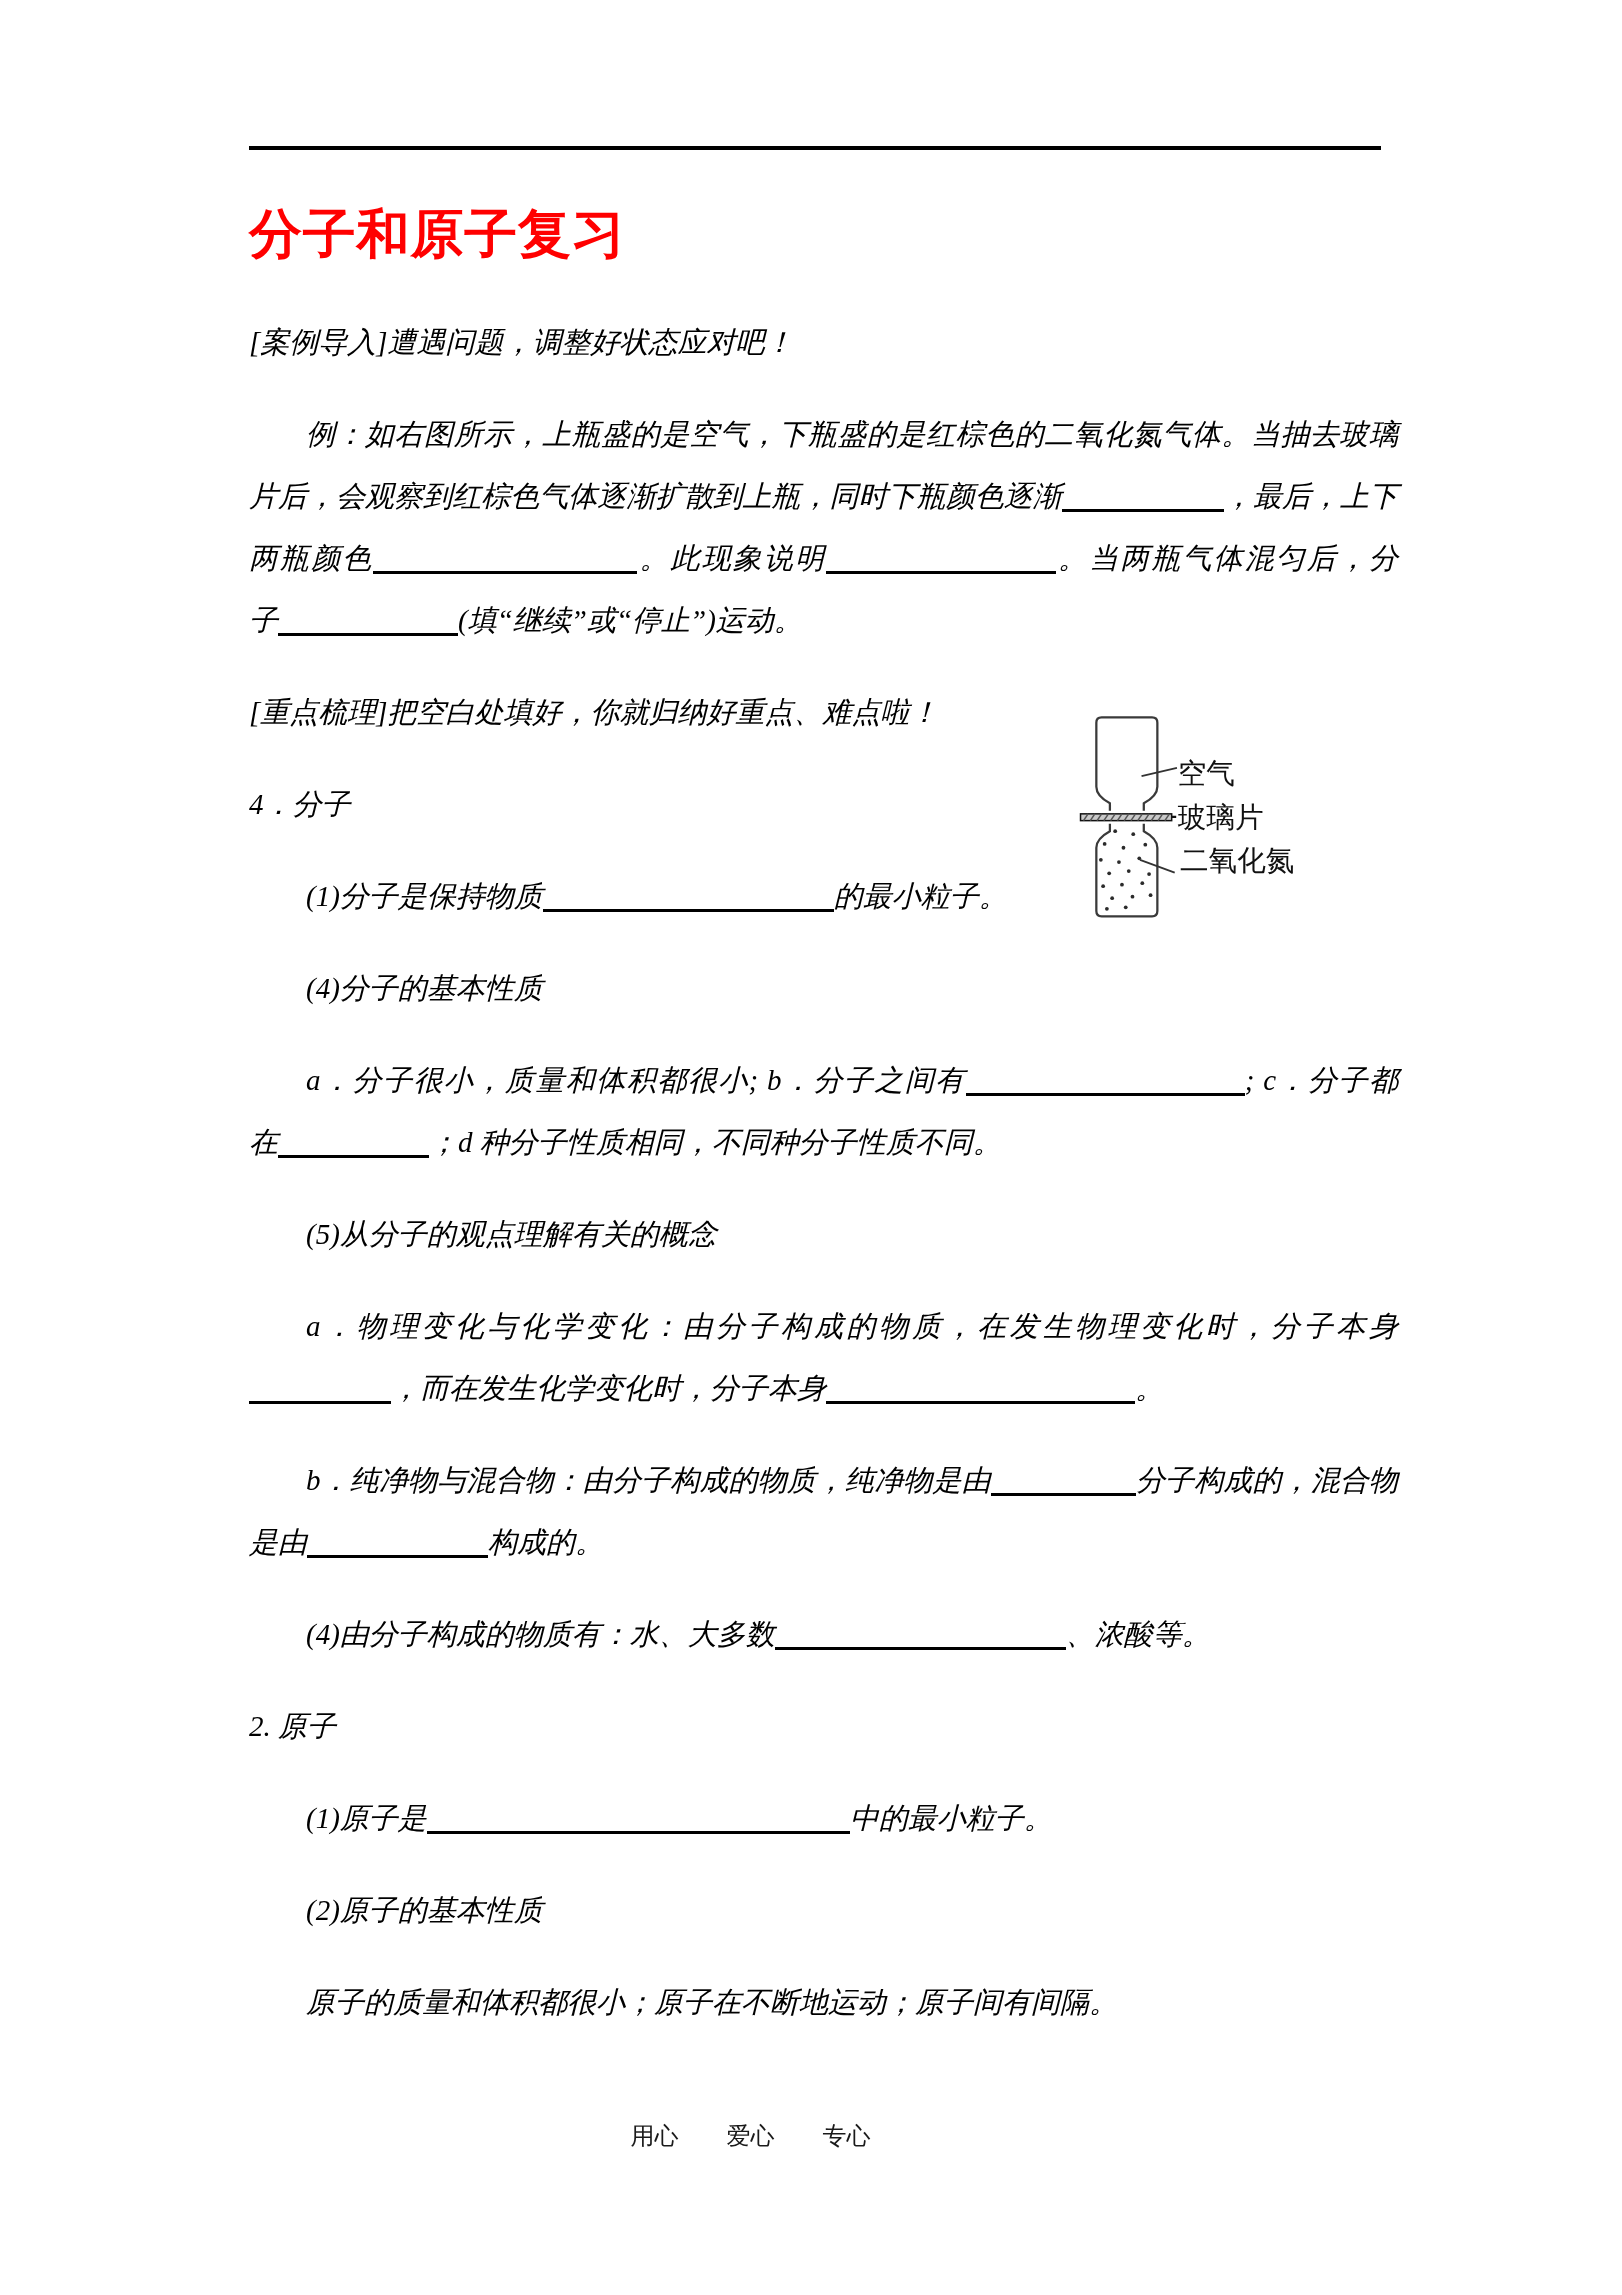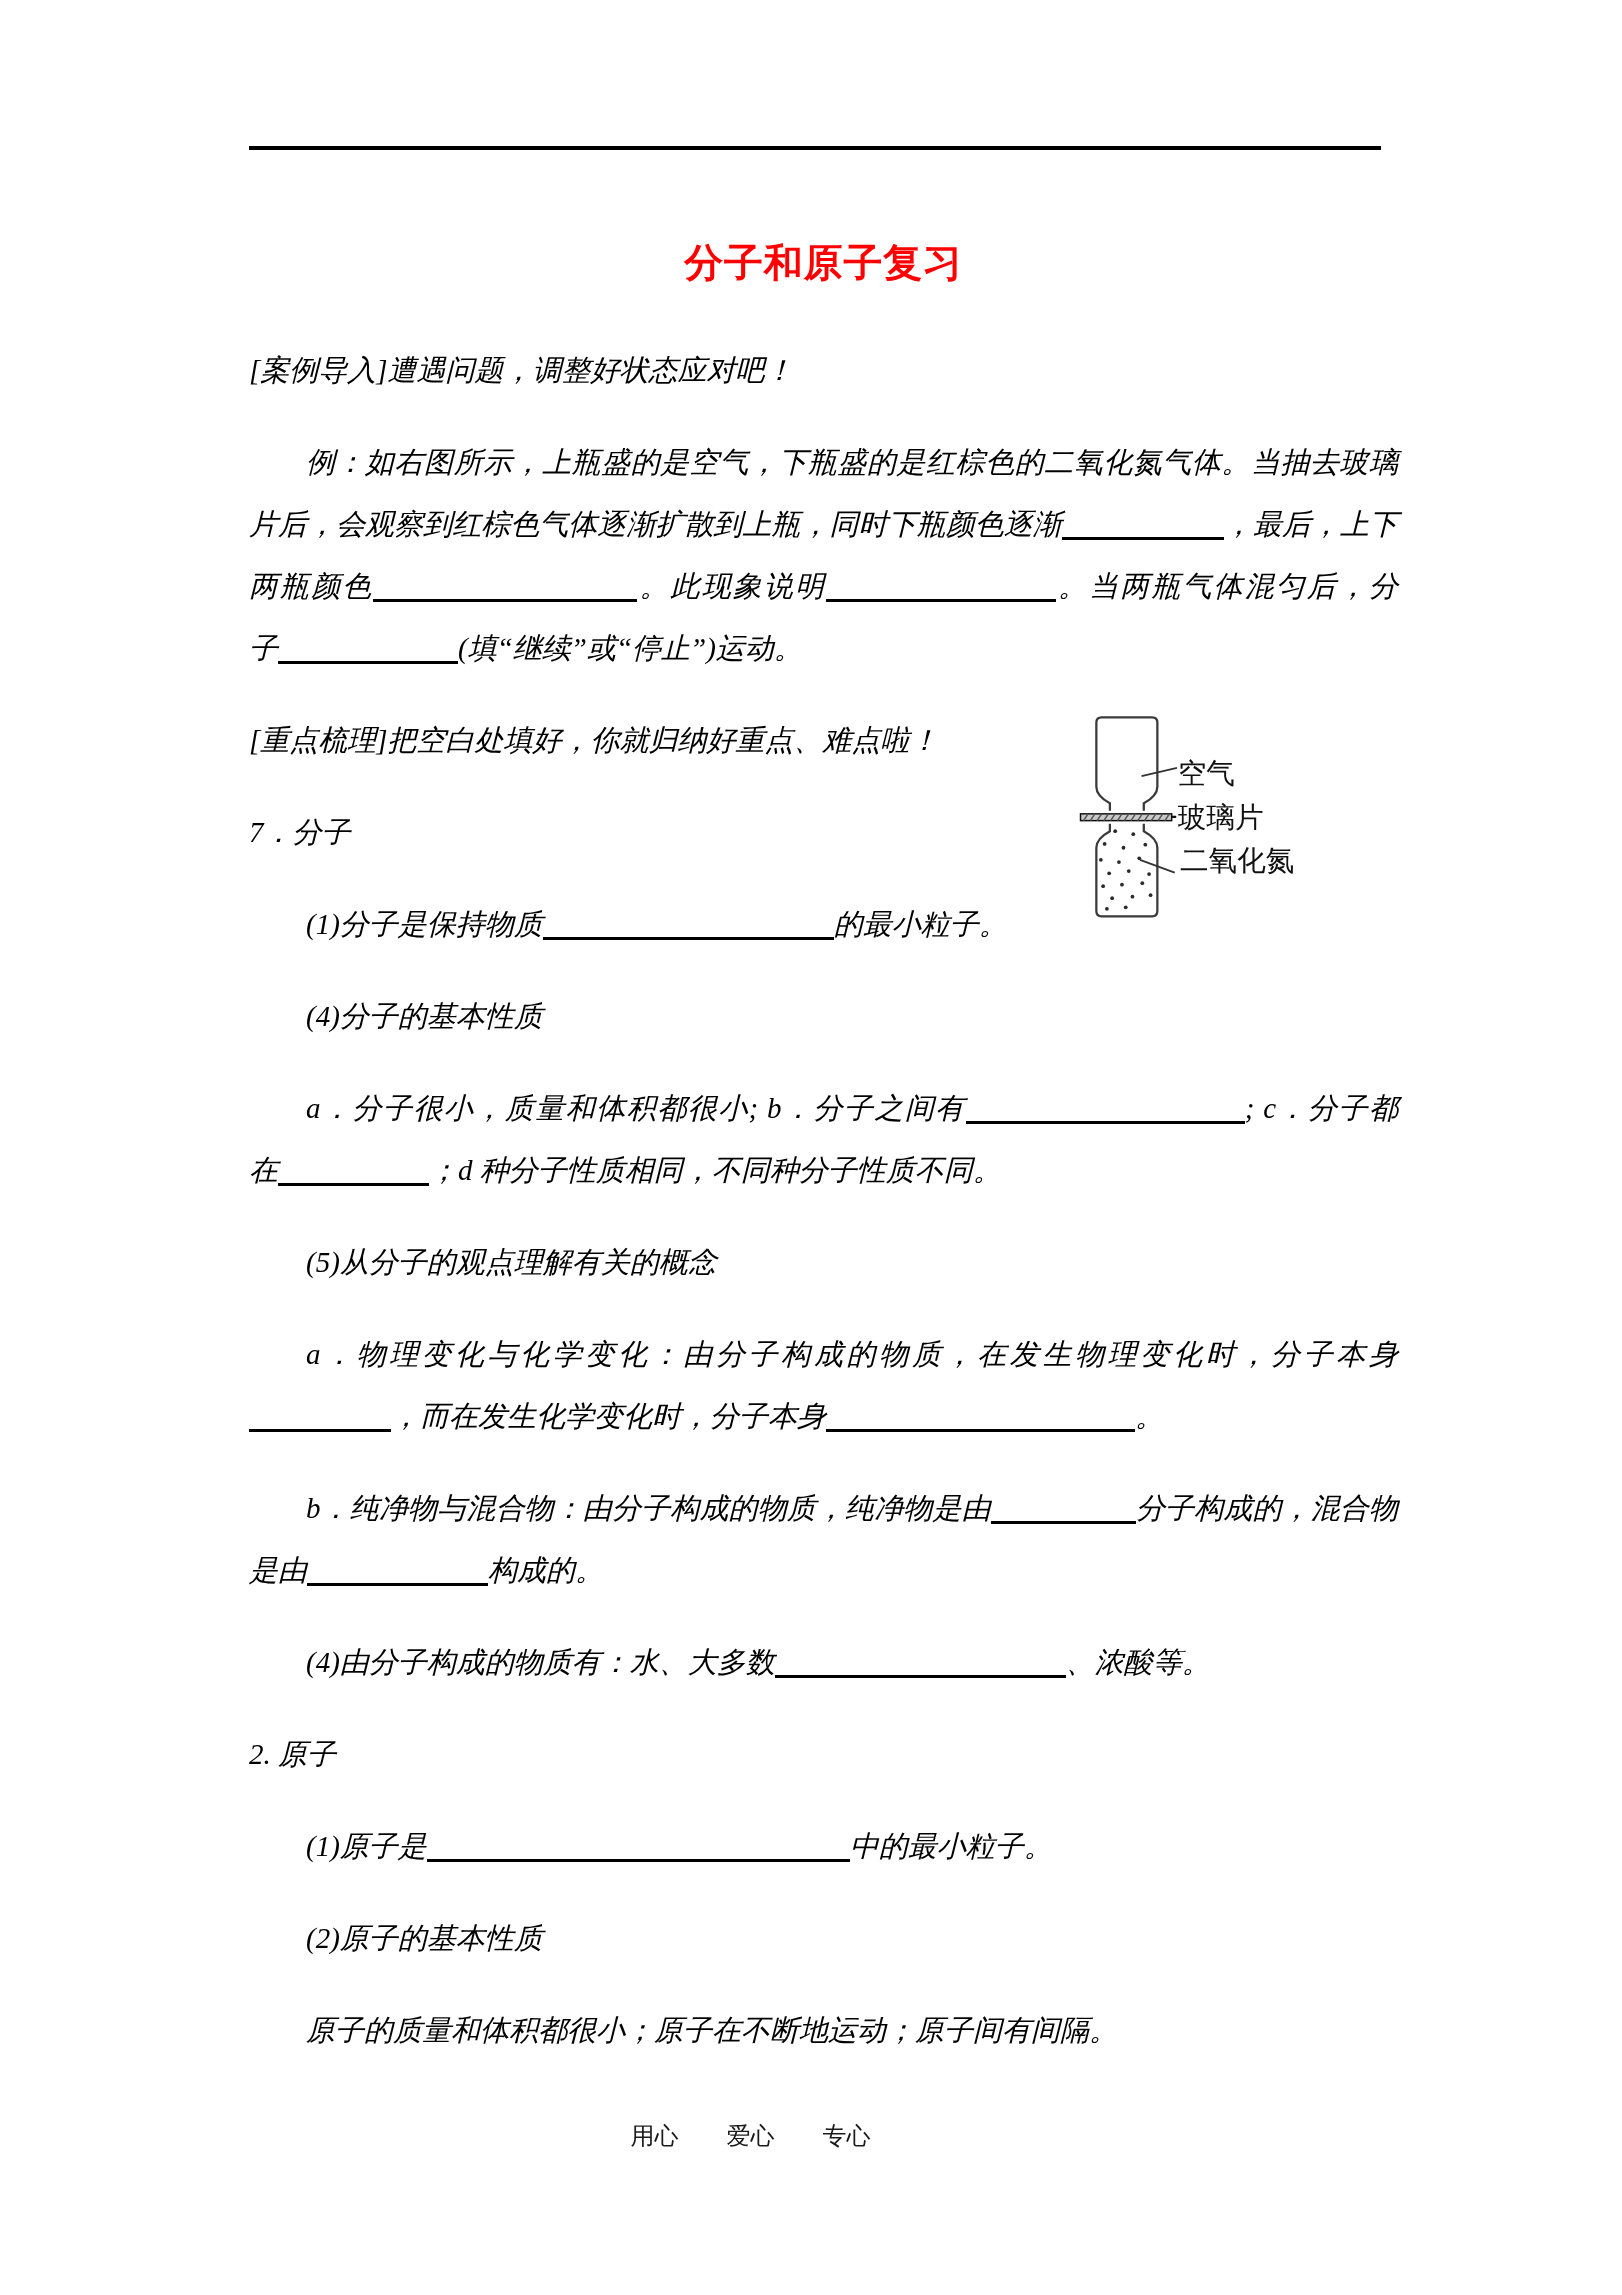--- a/index.html
+++ b/index.html
@@ -6,22 +6,22 @@
   body {
     width:1623px; height:2295px; position:relative;
     background:#ffffff; overflow:hidden;
     font-family:"Liberation Serif","DejaVu Serif",serif;
     color:#000;
   }
   .page { position:absolute; inset:0; }
   .content { position:absolute; left:249px; top:0; width:1149px; }
   .rule { margin-top:146px; width:1132px; height:0; border-top:4.5px solid #000; }
   .title {
-    margin-top:84px; line-height:57px; font-size:39px; font-weight:bold;
-    text-align:center; letter-spacing:0.8px;
+    margin-top:56px; line-height:57px; font-size:53px; font-weight:bold;
+    letter-spacing:0.8px;
   }
   .doc-body { padding-top:48px; }
   .para { margin:0 0 30px 0; }
   .line { line-height:62px; font-size:29px;font-style:italic; }
   .line.just { text-align:justify; text-align-last:justify; }
   .line.indent { padding-left:57px; }
   .blank {
     display:inline-block; height:7.5px; border-bottom:3px solid #000;
     vertical-align:-6px;
   }
@@ -47,21 +47,21 @@
         <div class="para">
           <div class="line just indent">例：如右图所示，上瓶盛的是空气，下瓶盛的是红棕色的二氧化氮气体。当抽去玻璃</div>
           <div class="line just">片后，会观察到红棕色气体逐渐扩散到上瓶，同时下瓶颜色逐渐<span class="blank" style="width: 162px;"></span>，最后，上下</div>
           <div class="line just">两瓶颜色<span class="blank" style="width: 264px;"></span>。此现象说明<span class="blank" style="width: 230px;"></span>。当两瓶气体混匀后，分</div>
           <div class="line">子<span class="blank" style="width: 180px;"></span>(填“继续”或“停止”)运动。</div>
         </div>
         <div class="para">
           <div class="line">[重点梳理]把空白处填好，你就归纳好重点、难点啦！</div>
         </div>
         <div class="para">
-          <div class="line">7．分子</div>
+          <div class="line">4．分子</div>
         </div>
         <div class="para">
           <div class="line indent">(1)分子是保持物质<span class="blank" style="width: 291px;"></span>的最小粒子。</div>
         </div>
         <div class="para">
           <div class="line indent">(4)分子的基本性质</div>
         </div>
         <div class="para">
           <div class="line just indent">a．分子很小，质量和体积都很小; b．分子之间有<span class="blank" style="width: 279px;"></span>; c．分子都</div>
           <div class="line">在<span class="blank" style="width: 151px;"></span>；d 种分子性质相同，不同种分子性质不同。</div>

